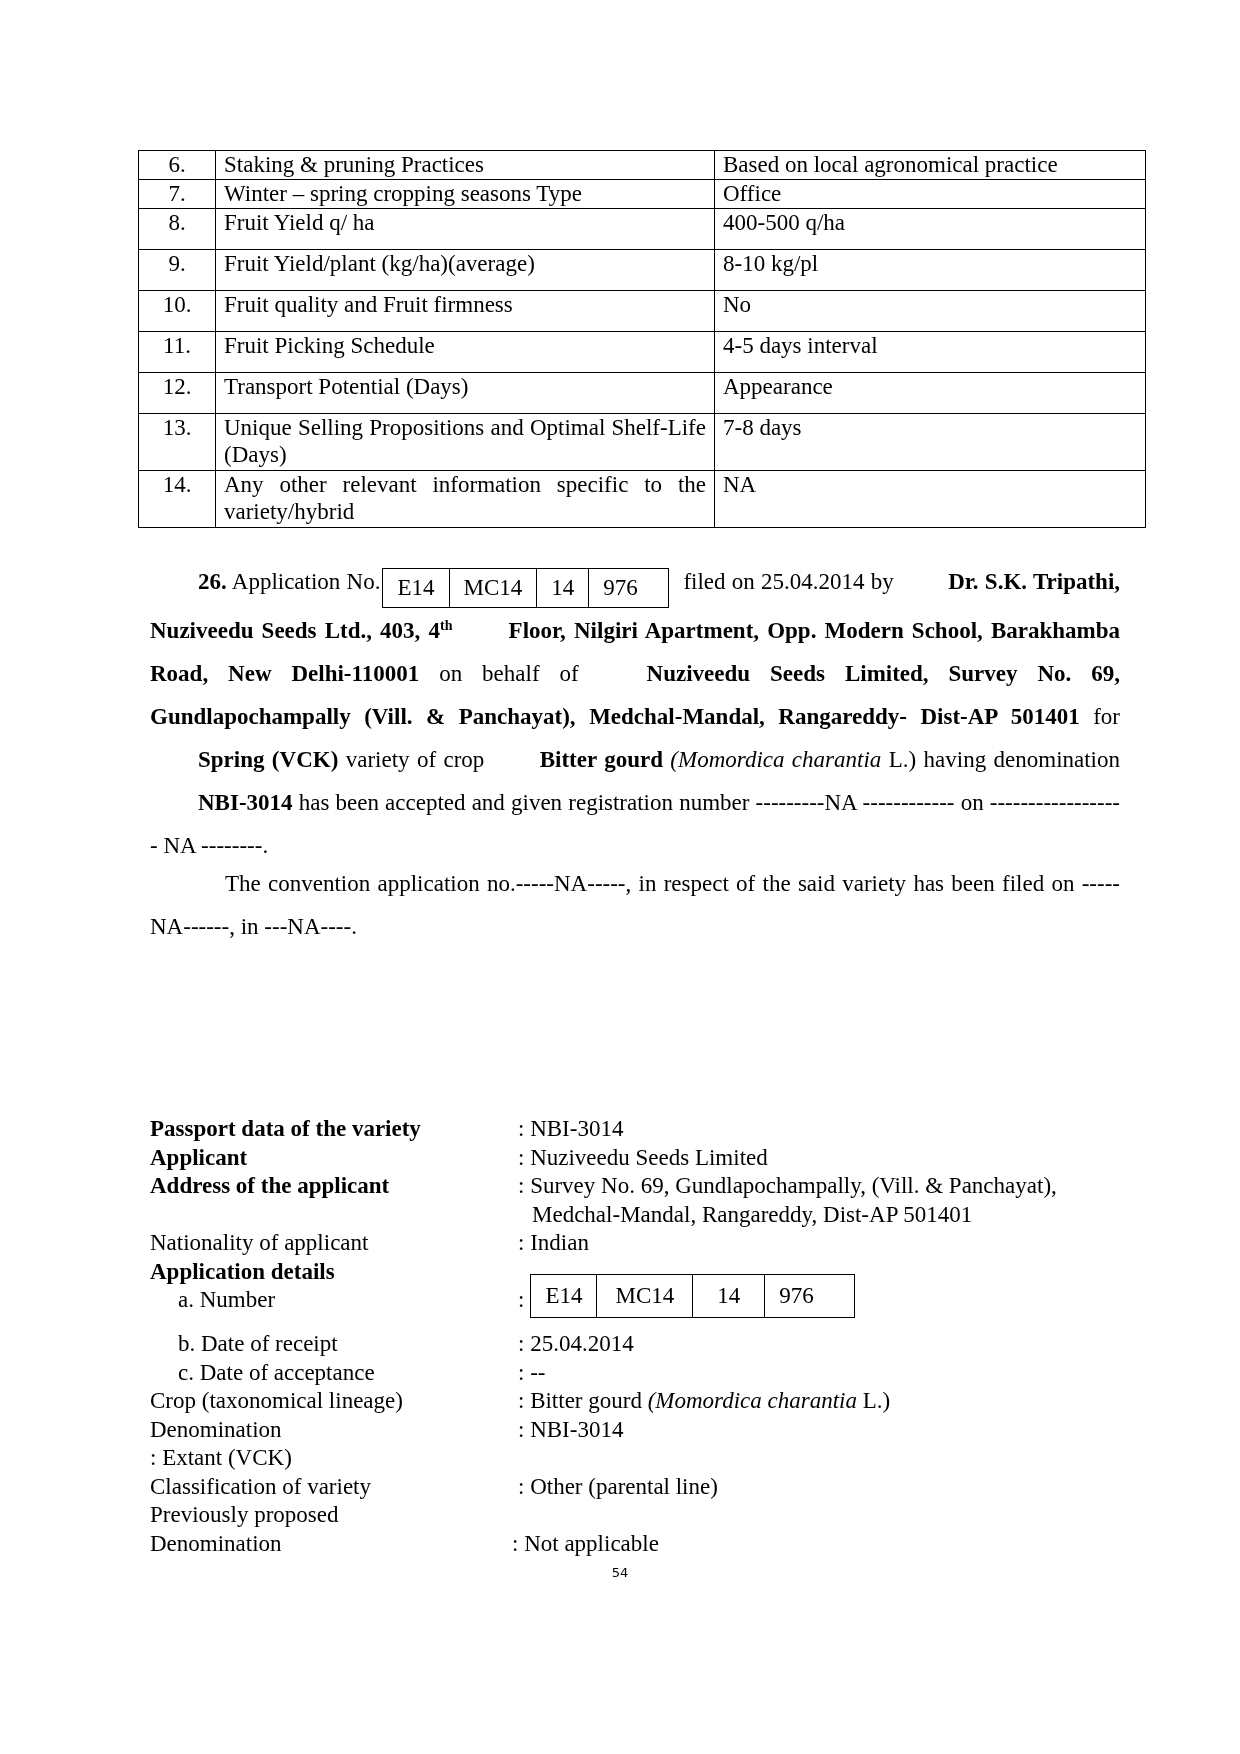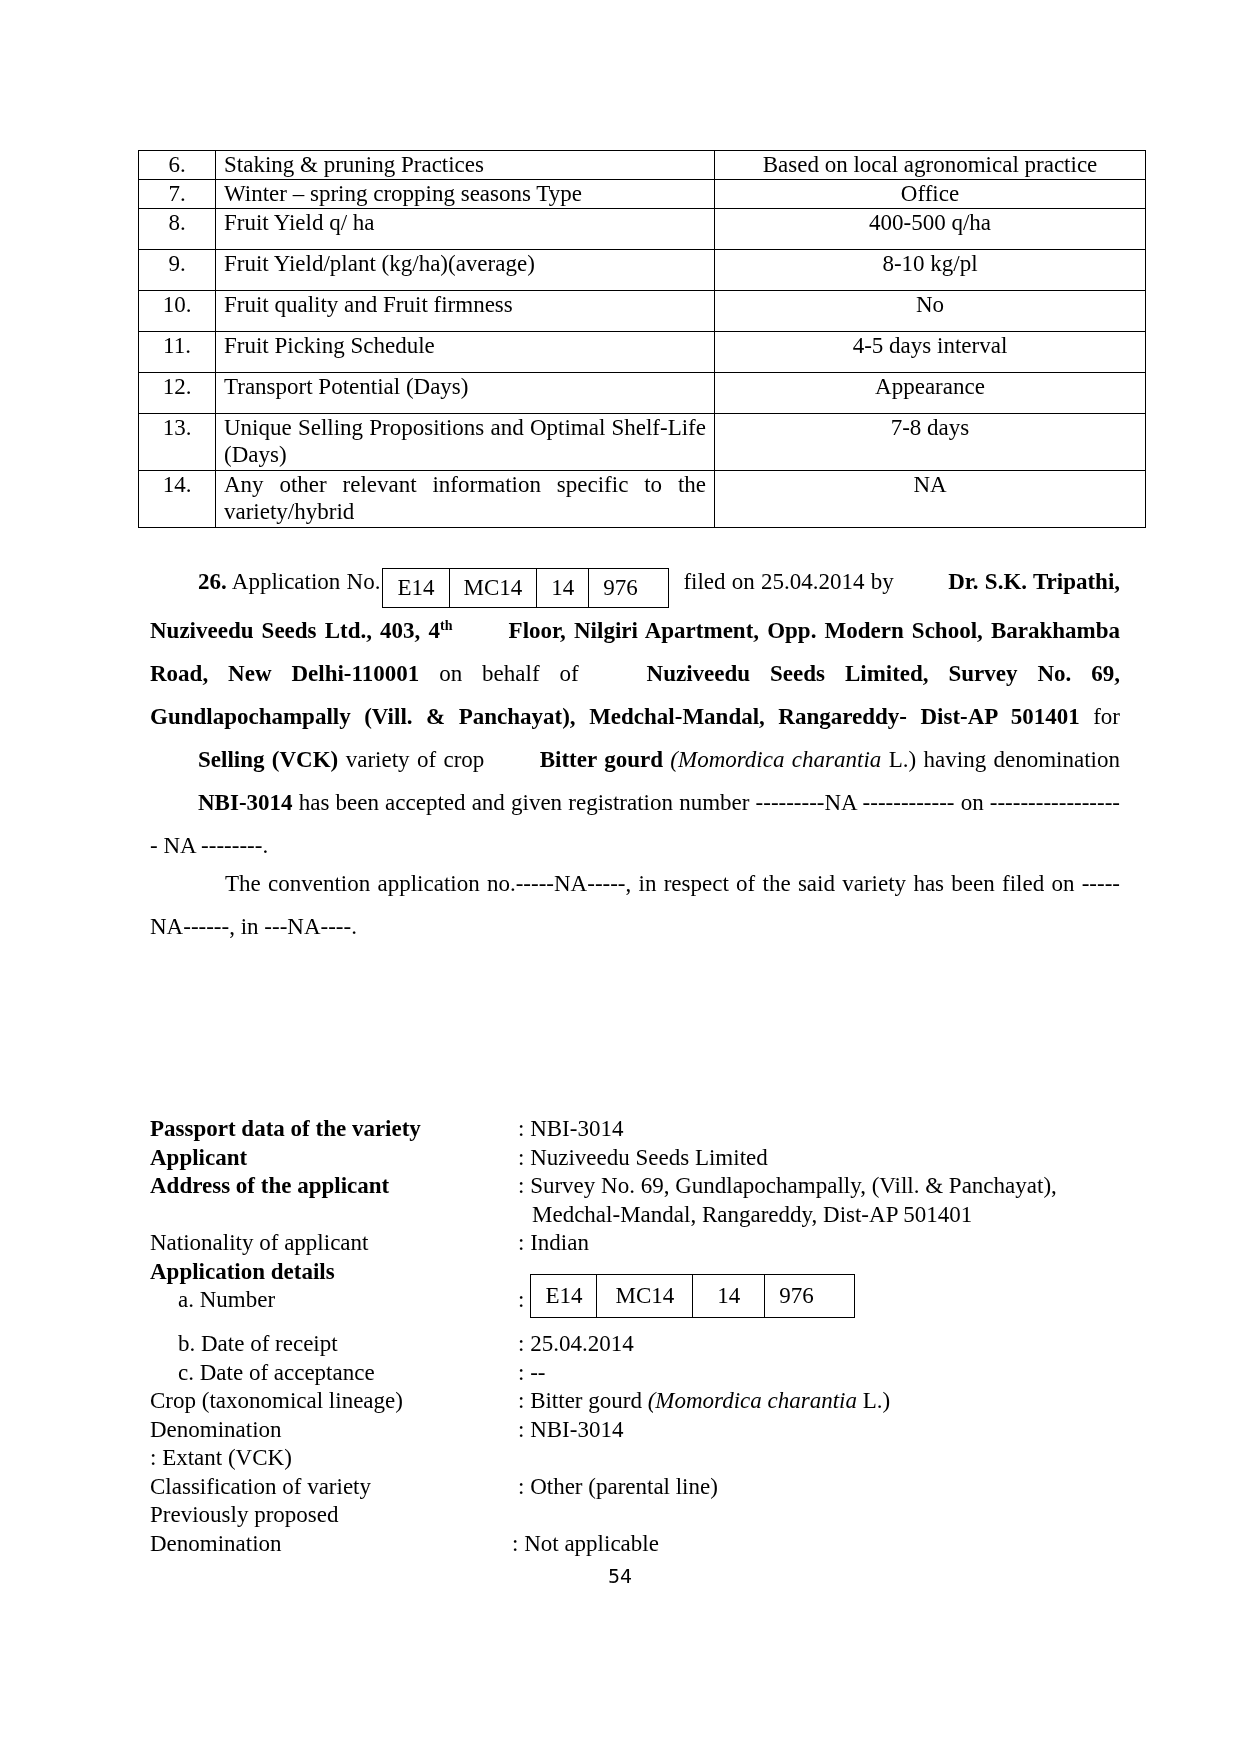--- a/index.html
+++ b/index.html
@@ -7,21 +7,21 @@
     width: 1240px; height: 1754px; position: relative; overflow: hidden;
     font-family: "Liberation Serif", serif; color: #000; font-size: 23px;
   }
   .page { position: absolute; left: 0; top: 0; width: 1240px; height: 1754px; }
 
   
   table.specs {
     position: absolute; left: 138px; top: 150px; width: 1008px;
     border-collapse: collapse; font-size: 23px; line-height: 27px;
   }
-  table.specs td { border: 1.5px solid #000; padding: 0 8px; vertical-align: top; text-align: center; }
+  table.specs td { border: 1.5px solid #000; padding: 0 8px; vertical-align: top; }
   table.specs td.num { width: 76px; text-align: center; padding: 0; }
   table.specs td.param { width: 482px; text-align: justify; text-align-last: left; }
   table.specs td.val { }
   table.specs tr.r-short td { height: 28px; }
   table.specs tr.r-tall td { height: 40px; }
   table.specs tr.r-two td { height: 56px; }
 
   
   .para {
     position: absolute; left: 150px; width: 970px;
@@ -60,21 +60,21 @@
   .appno-box span {
     display: inline-block; border-right: 1.5px solid #000; padding: 0 14px;
     line-height: 42px; font-size: 23px;
   }
   .appno-box span:nth-child(2) { padding: 0 18px; }
   .appno-box span:nth-child(3) { padding: 0 24px; }
   .appno-box span:last-child { border-right: none; padding-right: 40px; }
 
   .page-number {
     position: absolute; top: 1565px; left: 0; width: 1240px; text-align: center;
-    font-family: "DejaVu Sans", sans-serif; font-size: 19px;
+    font-family: "DejaVu Sans", sans-serif; font-size: 13px;
   }
 </style>
 </head>
 <body>
 
 <div class="page">
 
   <table class="specs">
     <tbody>
       <tr class="r-short">
@@ -132,21 +132,21 @@
         <span>MC14</span>
         <span>14</span>
         <span>976</span>
       </span>
     &nbsp;<span>filed on 25.04.2014 by</span>
     <b>Dr. S.K. Tripathi, Nuziveedu Seeds Ltd., 403, 4</b><sup style="font-size:14px;font-weight:bold;">th</sup>
     <b>Floor, Nilgiri Apartment, Opp. Modern School, Barakhamba Road, New Delhi-110001</b>
     <span>on behalf of</span>
     <b>Nuziveedu Seeds Limited, Survey No. 69, Gundlapochampally (Vill. &amp; Panchayat), Medchal-Mandal, Rangareddy- Dist-AP 501401</b>
     <span>for</span>
-    <b>Selling (VCK)</b>
+    <b>Spring (VCK)</b>
     <span>variety of crop</span>
     <b>Bitter gourd</b>
     <i>(Momordica charantia</i>
     <span>L.) having denomination</span>
     <b>NBI-3014</b>
     <span>has been accepted and given registration number ---------NA ------------ on ------------------ NA --------.</span>
   </div>
 
   <div class="para indent" style="top:862px;">The convention application no.-----NA-----, in respect of the said variety has been filed on -----NA------, in ---NA----.</div>
 

